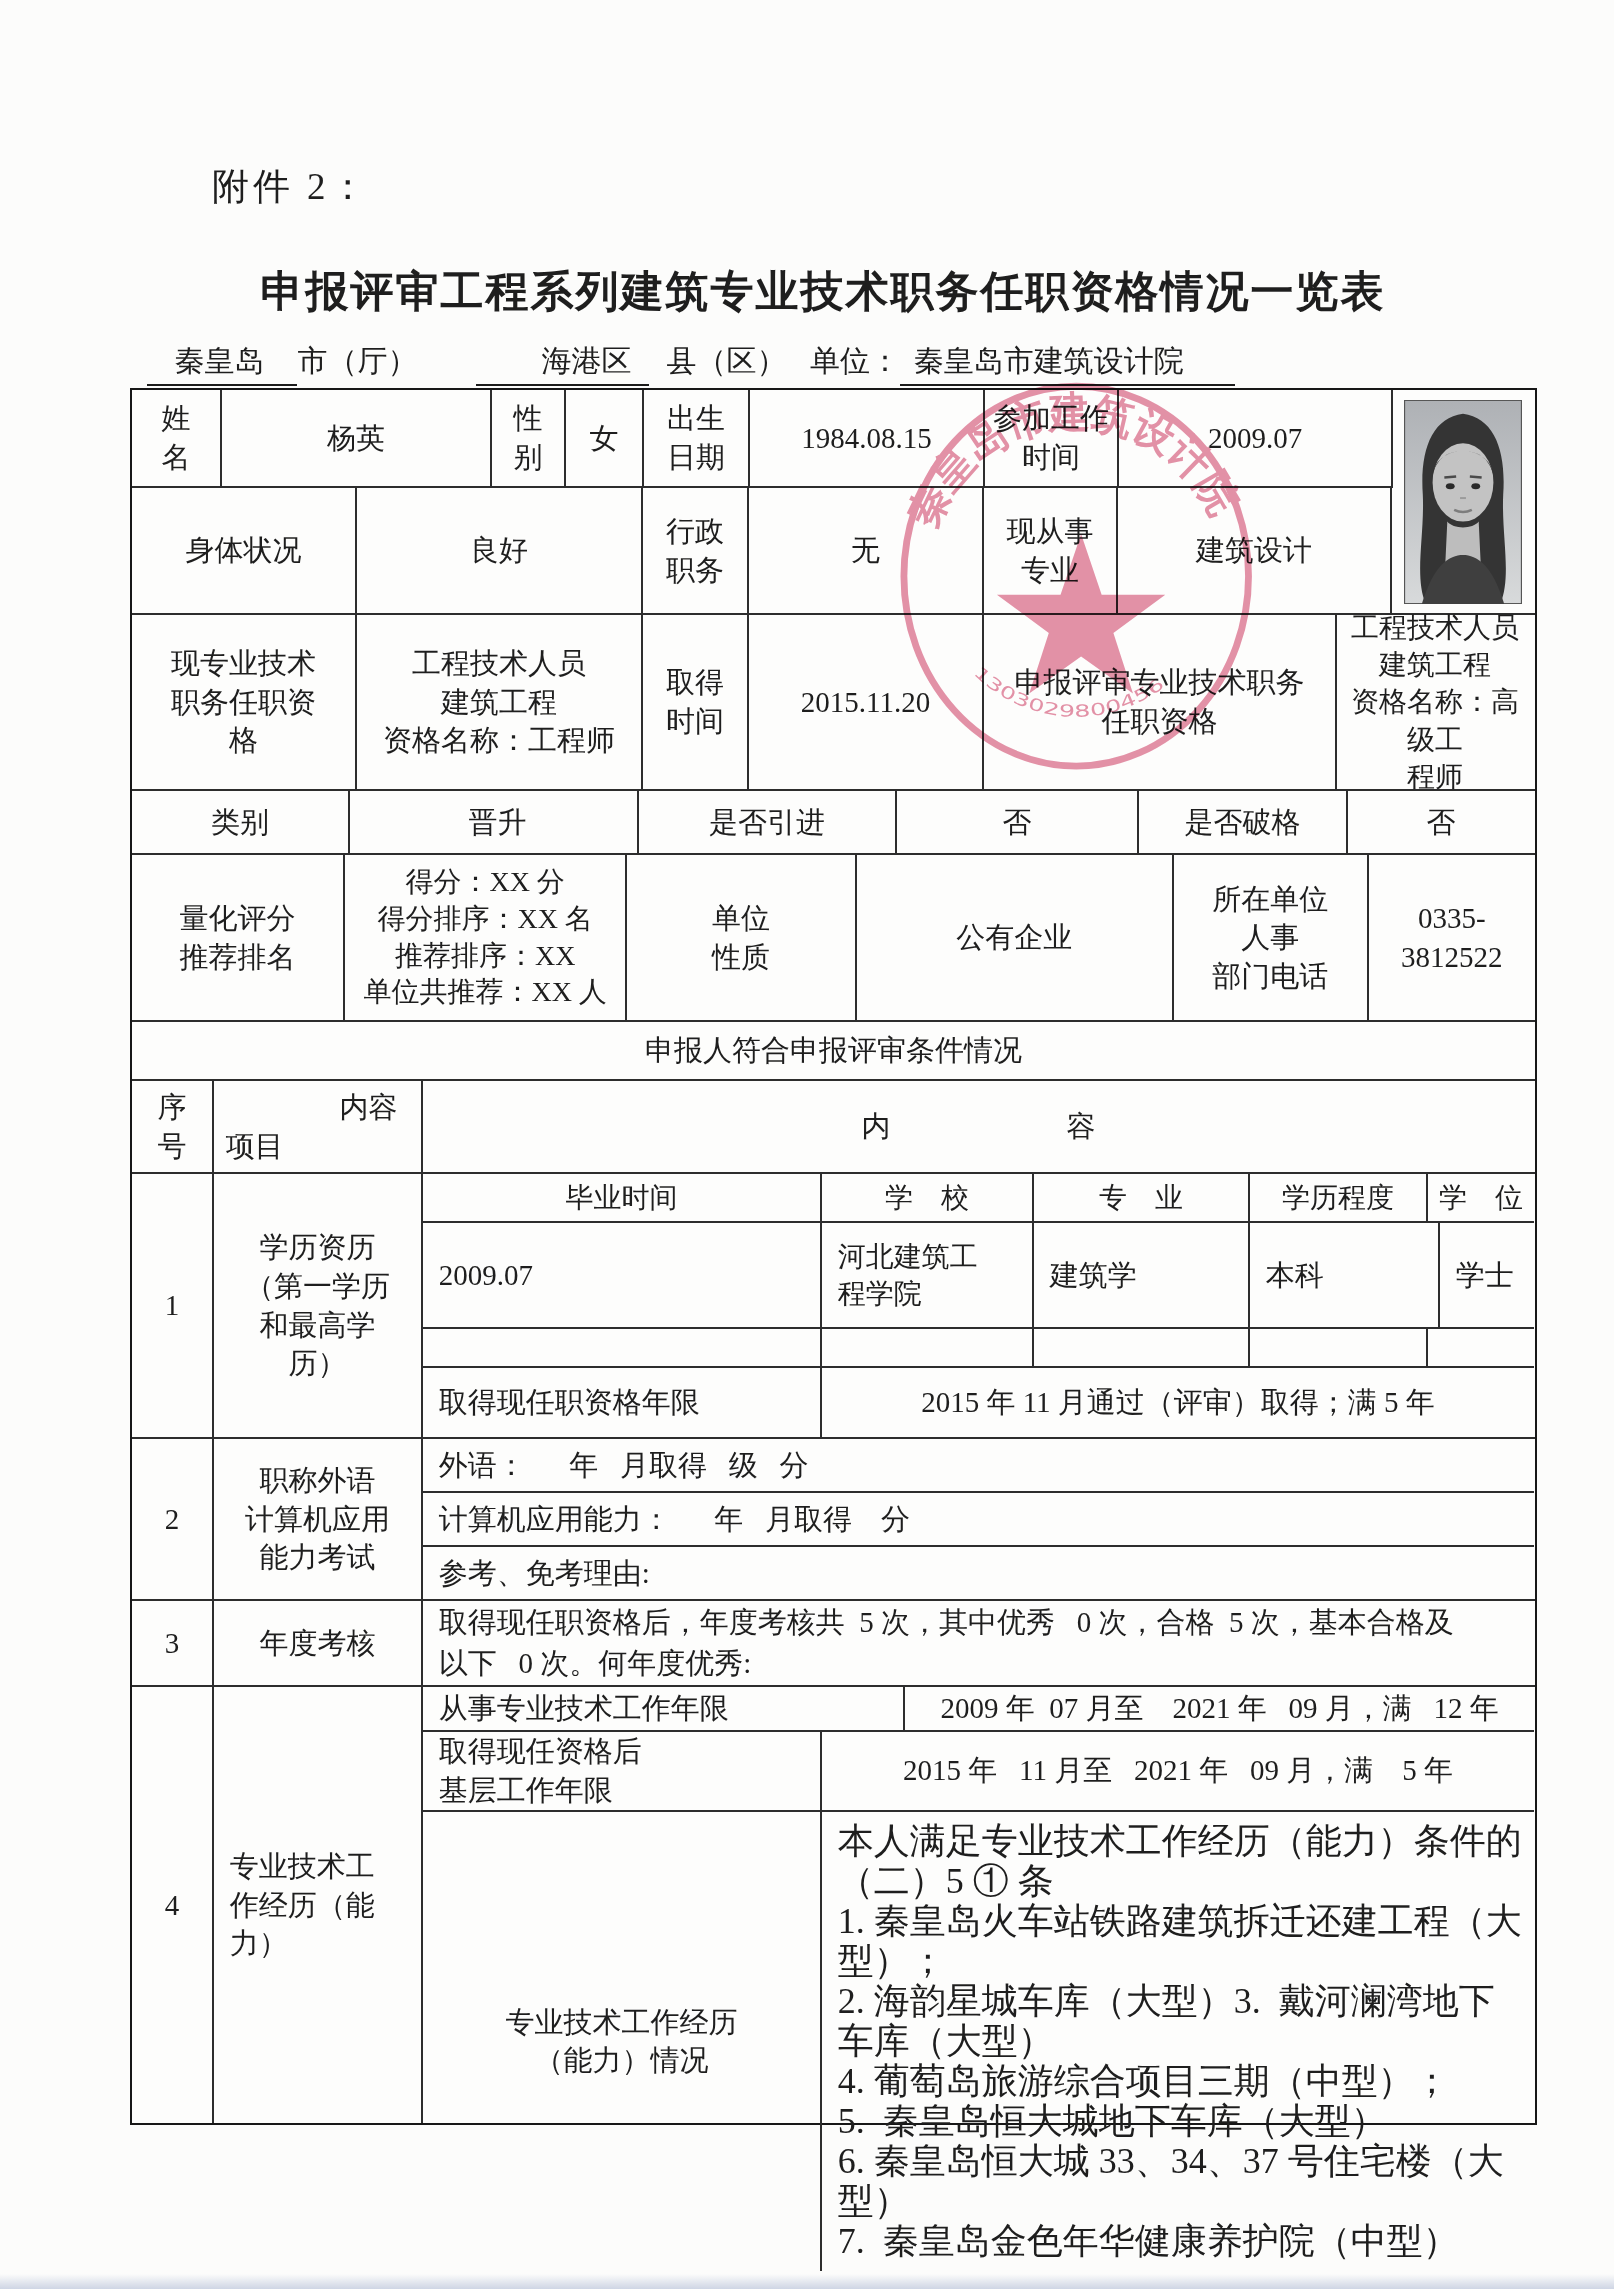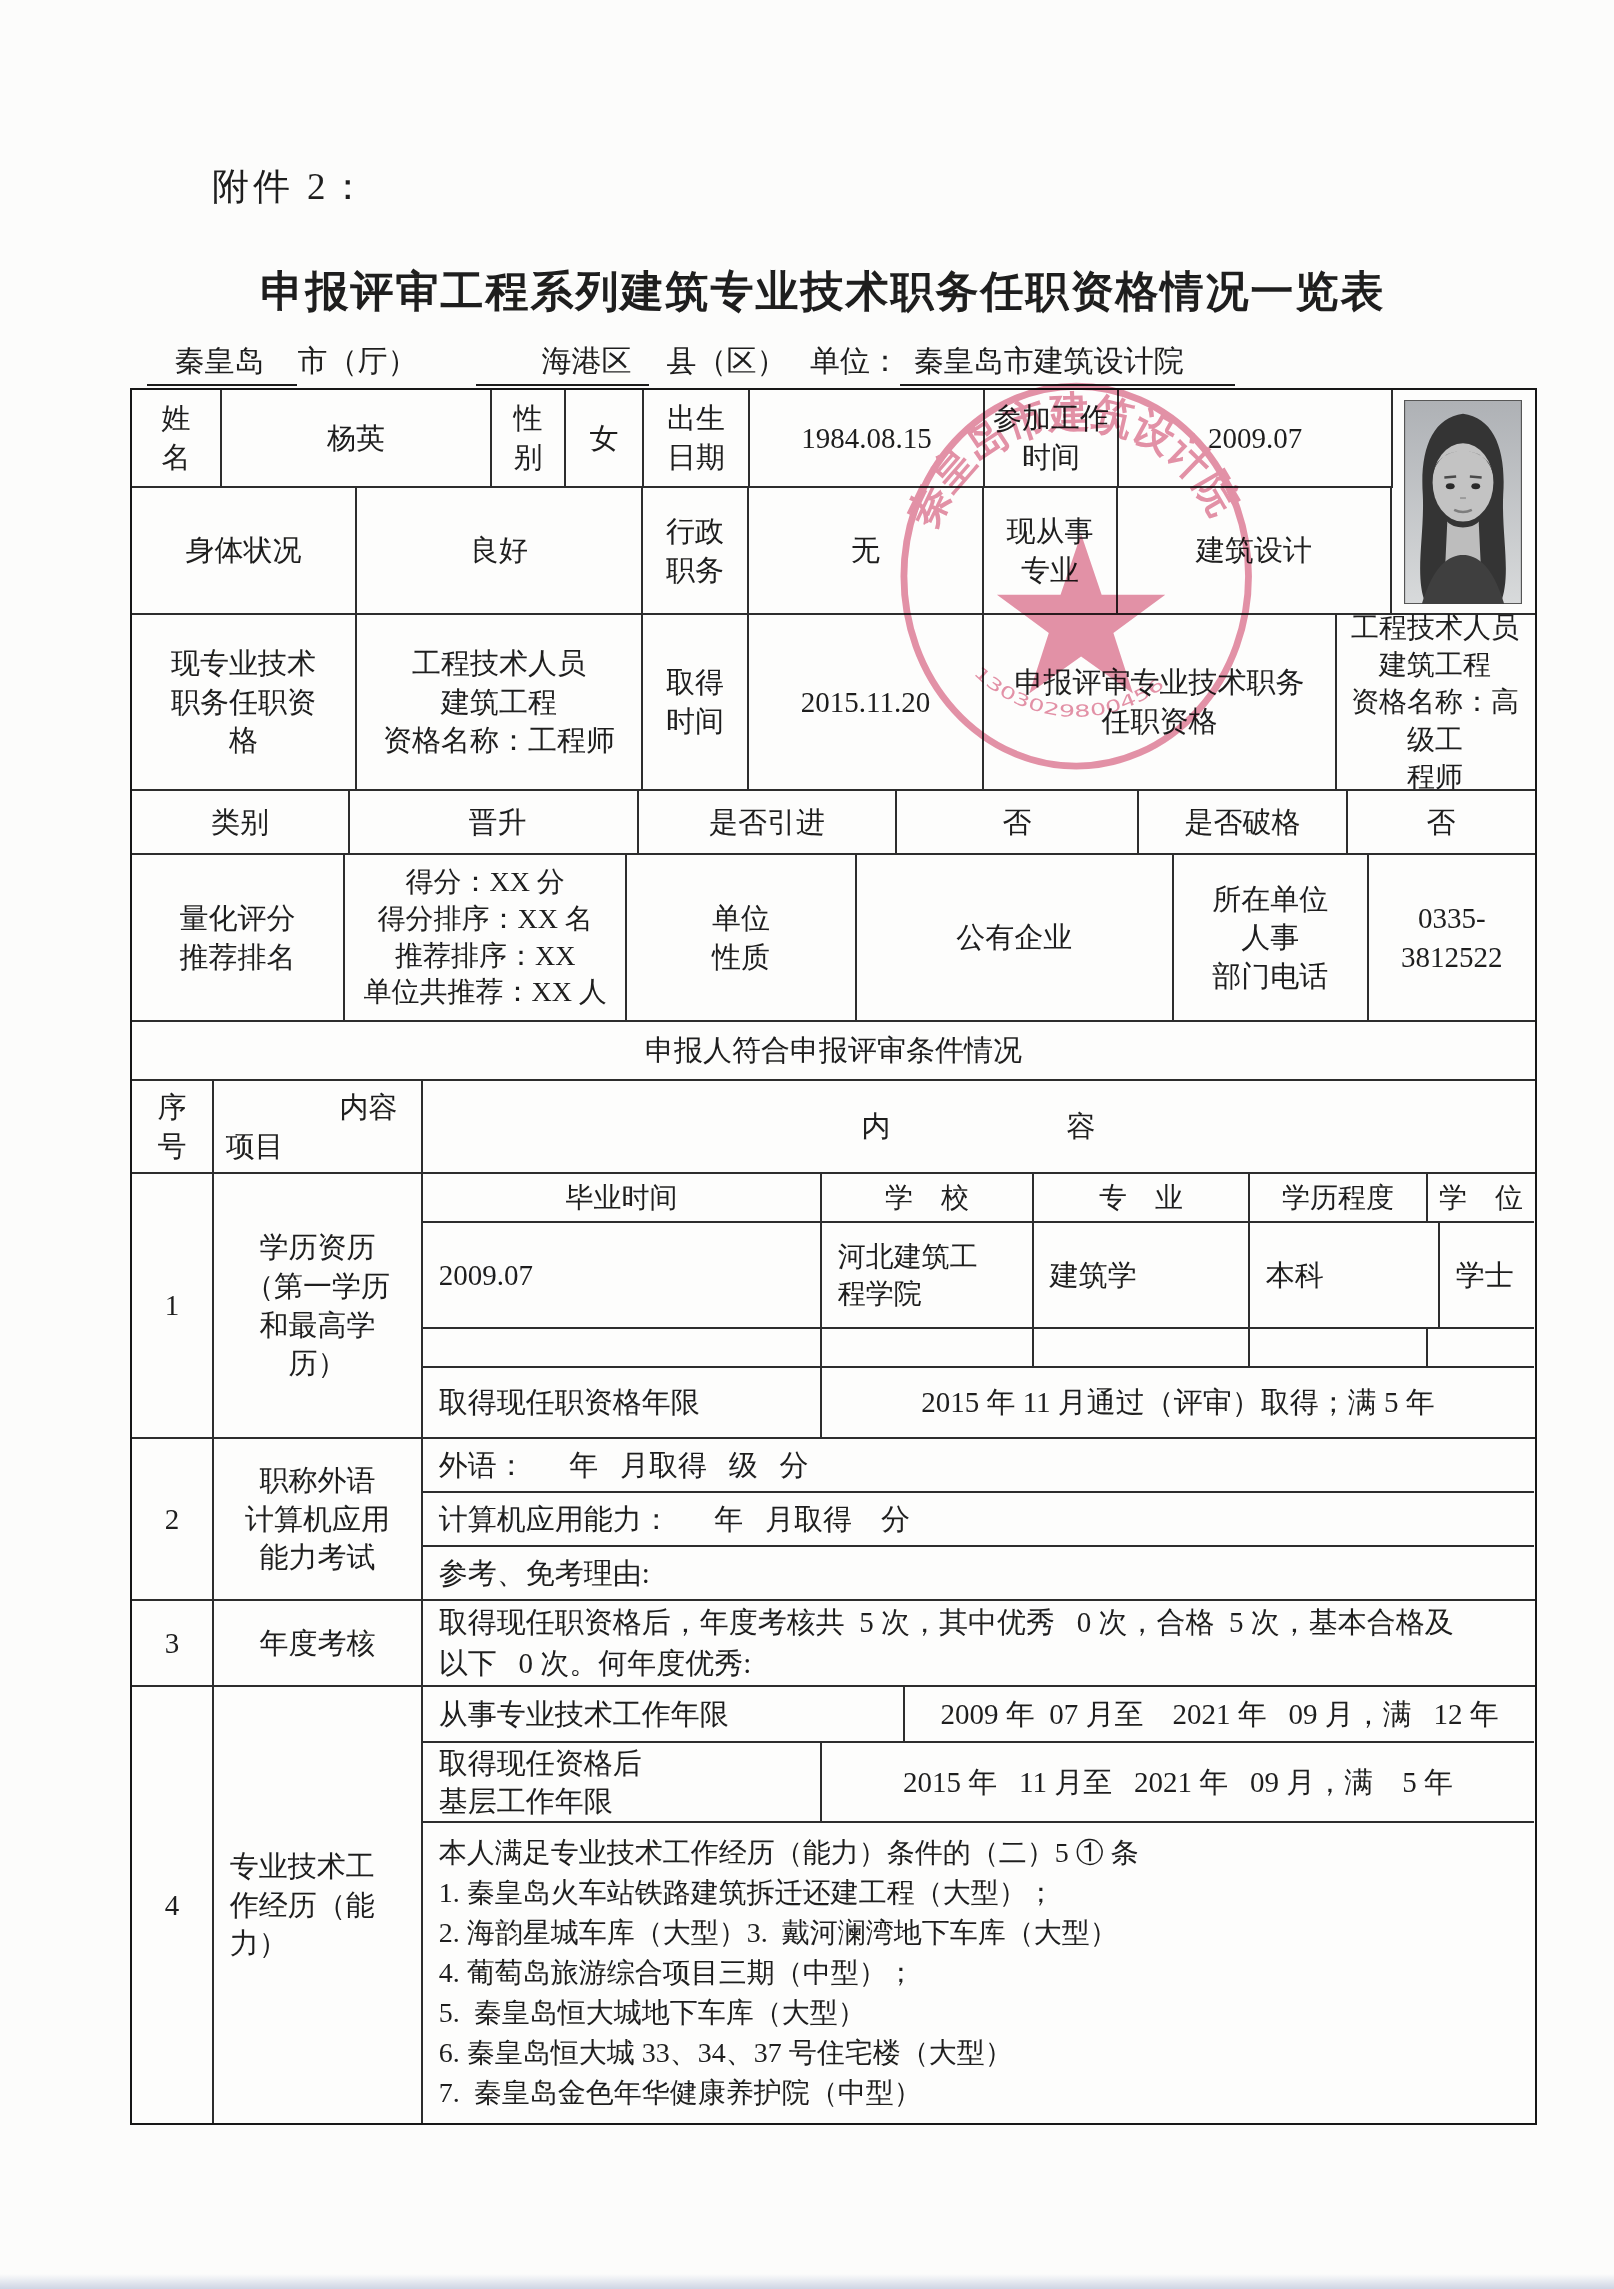--- a/index.html
+++ b/index.html
@@ -24,21 +24,21 @@
     display:flex;flex-direction:column;align-items:center;justify-content:center;
     text-align:center;white-space:pre-wrap;border-right:2px solid #2d2d2d;
     font-size:29px;line-height:1.33;padding:2px 3.9px;
   }
   .cell.last{border-right:none;}
   .cell.L{align-items:flex-start;text-align:left;padding-left:15.7px;}
   .col{display:flex;flex-direction:column;}
   .subrow{display:flex;border-bottom:2px solid #2d2d2d;}
   .subrow.nb{border-bottom:none;}
   .fs29{font-size:28px;}
-  .exp-lines{line-height:40px;font-size:28px;padding:9.8px 5.9px 9.8px 17.6px;justify-content:flex-start;}
+  .exp-lines{line-height:40px;font-size:36px;padding:9.8px 5.9px 9.8px 17.6px;justify-content:flex-start;}
   
   .stamp{left:900px;top:382px;mix-blend-mode:multiply;opacity:0.85;pointer-events:none;}
   
   .photo-cell{display:flex;align-items:center;justify-content:center;}
   
   .scan-bottom{left:0;bottom:0;width:1614px;height:15.7px;
     background:linear-gradient(to bottom,rgba(214,220,234,0) 0%,rgba(198,206,224,0.9) 100%);}
 </style>
 </head>
 <body>
@@ -231,20 +231,22 @@
       <div class="subrow" style="height:69px;">
         <div class="cell L" style="width:482px;">从事专业技术工作年限</div>
         <div class="cell last" style="flex:1;">2009 年  07 月至    2021 年   09 月，满   12 年</div>
       </div>
       <div class="subrow" style="height:80px;">
         <div class="cell L" style="width:399px;">取得现任资格后
 基层工作年限</div>
         <div class="cell last" style="flex:1;">2015 年   11 月至   2021 年   09 月，满    5 年</div>
       </div>
       <div class="subrow nb" style="flex:1;">
+        <div class="cell" style="width:399px;">专业技术工作经历
+（能力）情况</div>
         <div class="cell L last exp-lines" style="flex:1;">本人满足专业技术工作经历（能力）条件的（二）5 ① 条
 1. 秦皇岛火车站铁路建筑拆迁还建工程（大型）；
 2. 海韵星城车库（大型）3.  戴河澜湾地下车库（大型）
 4. 葡萄岛旅游综合项目三期（中型）；
 5.  秦皇岛恒大城地下车库（大型）
 6. 秦皇岛恒大城 33、34、37 号住宅楼（大型）
 7.  秦皇岛金色年华健康养护院（中型）</div>
       </div>
     </div>
   </div>

